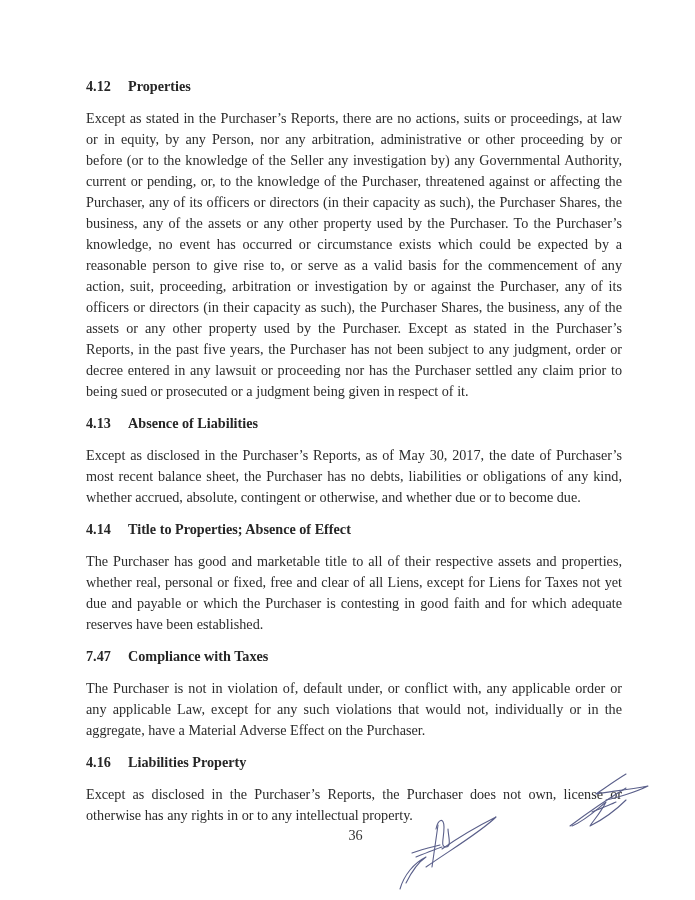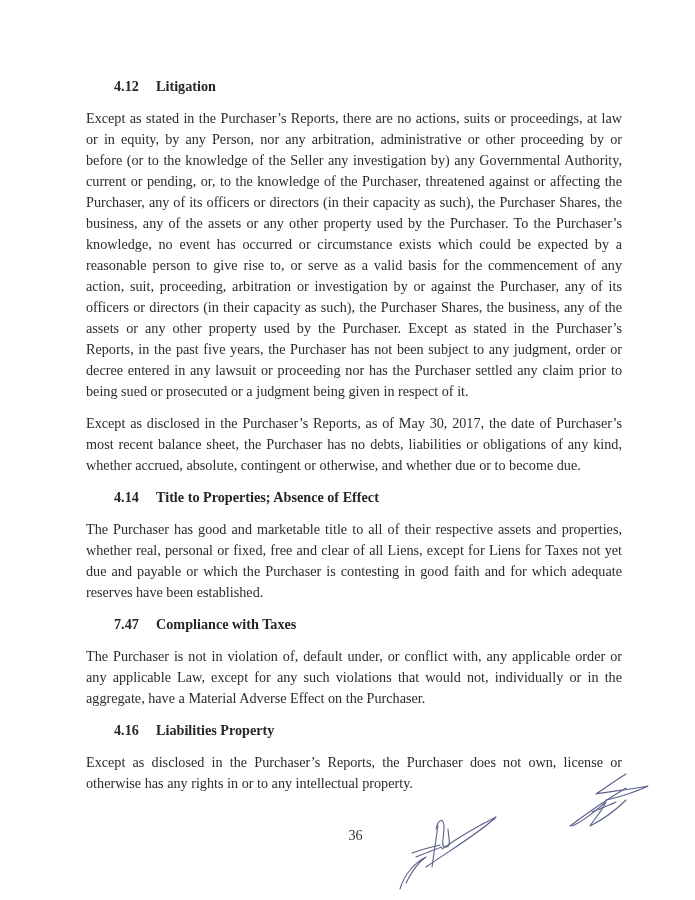--- a/index.html
+++ b/index.html
@@ -31,21 +31,20 @@
       font-size: 14.2px;
       line-height: 21px;
       font-weight: bold;
       margin: 0 0 11px 0;
       display: flex;
       color: #262626;
     }
     .heading .num {
       display: inline-block;
       width: 42px;
-      margin-left: 28px;
     }
     .page-number {
       position: absolute;
       left: 8px;
       width: 695px;
       top: 825px;
       text-align: center;
       font-size: 14.2px;
       line-height: 20px;
       color: #333333;
@@ -58,26 +57,30 @@
     .sig-2 { left: 566px; top: 770px; width: 95px; height: 60px; }
   </style>
 </head>
 <body>
 
 <div class="page">
 
   <div class="section">
     <div class="heading">
       <span class="num">4.12</span>
-      <span class="title">Litigation</span>
+      <span class="title">Properties</span>
     </div>
     <p class="para">Except as stated in the Purchaser’s Reports, there are no actions, suits or proceedings, at law or in equity, by any Person, nor any arbitration, administrative or other proceeding by or before (or to the knowledge of the Seller any investigation by) any Governmental Authority, current or pending, or, to the knowledge of the Purchaser, threatened against or affecting the Purchaser, any of its officers or directors (in their capacity as such), the Purchaser Shares, the business, any of the assets or any other property used by the Purchaser. To the Purchaser’s knowledge, no event has occurred or circumstance exists which could be expected by a reasonable person to give rise to, or serve as a valid basis for the commencement of any action, suit, proceeding, arbitration or investigation by or against the Purchaser, any of its officers or directors (in their capacity as such), the Purchaser Shares, the business, any of the assets or any other property used by the Purchaser. Except as stated in the Purchaser’s Reports, in the past five years, the Purchaser has not been subject to any judgment, order or decree entered in any lawsuit or proceeding nor has the Purchaser settled any claim prior to being sued or prosecuted or a judgment being given in respect of it.</p>
   </div>
 
   <div class="section">
+    <div class="heading">
+      <span class="num">4.13</span>
+      <span class="title">Absence of Liabilities</span>
+    </div>
     <p class="para">Except as disclosed in the Purchaser’s Reports, as of May 30, 2017, the date of Purchaser’s most recent balance sheet, the Purchaser has no debts, liabilities or obligations of any kind, whether accrued, absolute, contingent or otherwise, and whether due or to become due.</p>
   </div>
 
   <div class="section">
     <div class="heading">
       <span class="num">4.14</span>
       <span class="title">Title to Properties; Absence of Effect</span>
     </div>
     <p class="para">The Purchaser has good and marketable title to all of their respective assets and properties, whether real, personal or fixed, free and clear of all Liens, except for Liens for Taxes not yet due and payable or which the Purchaser is contesting in good faith and for which adequate reserves have been established.</p>
   </div>

